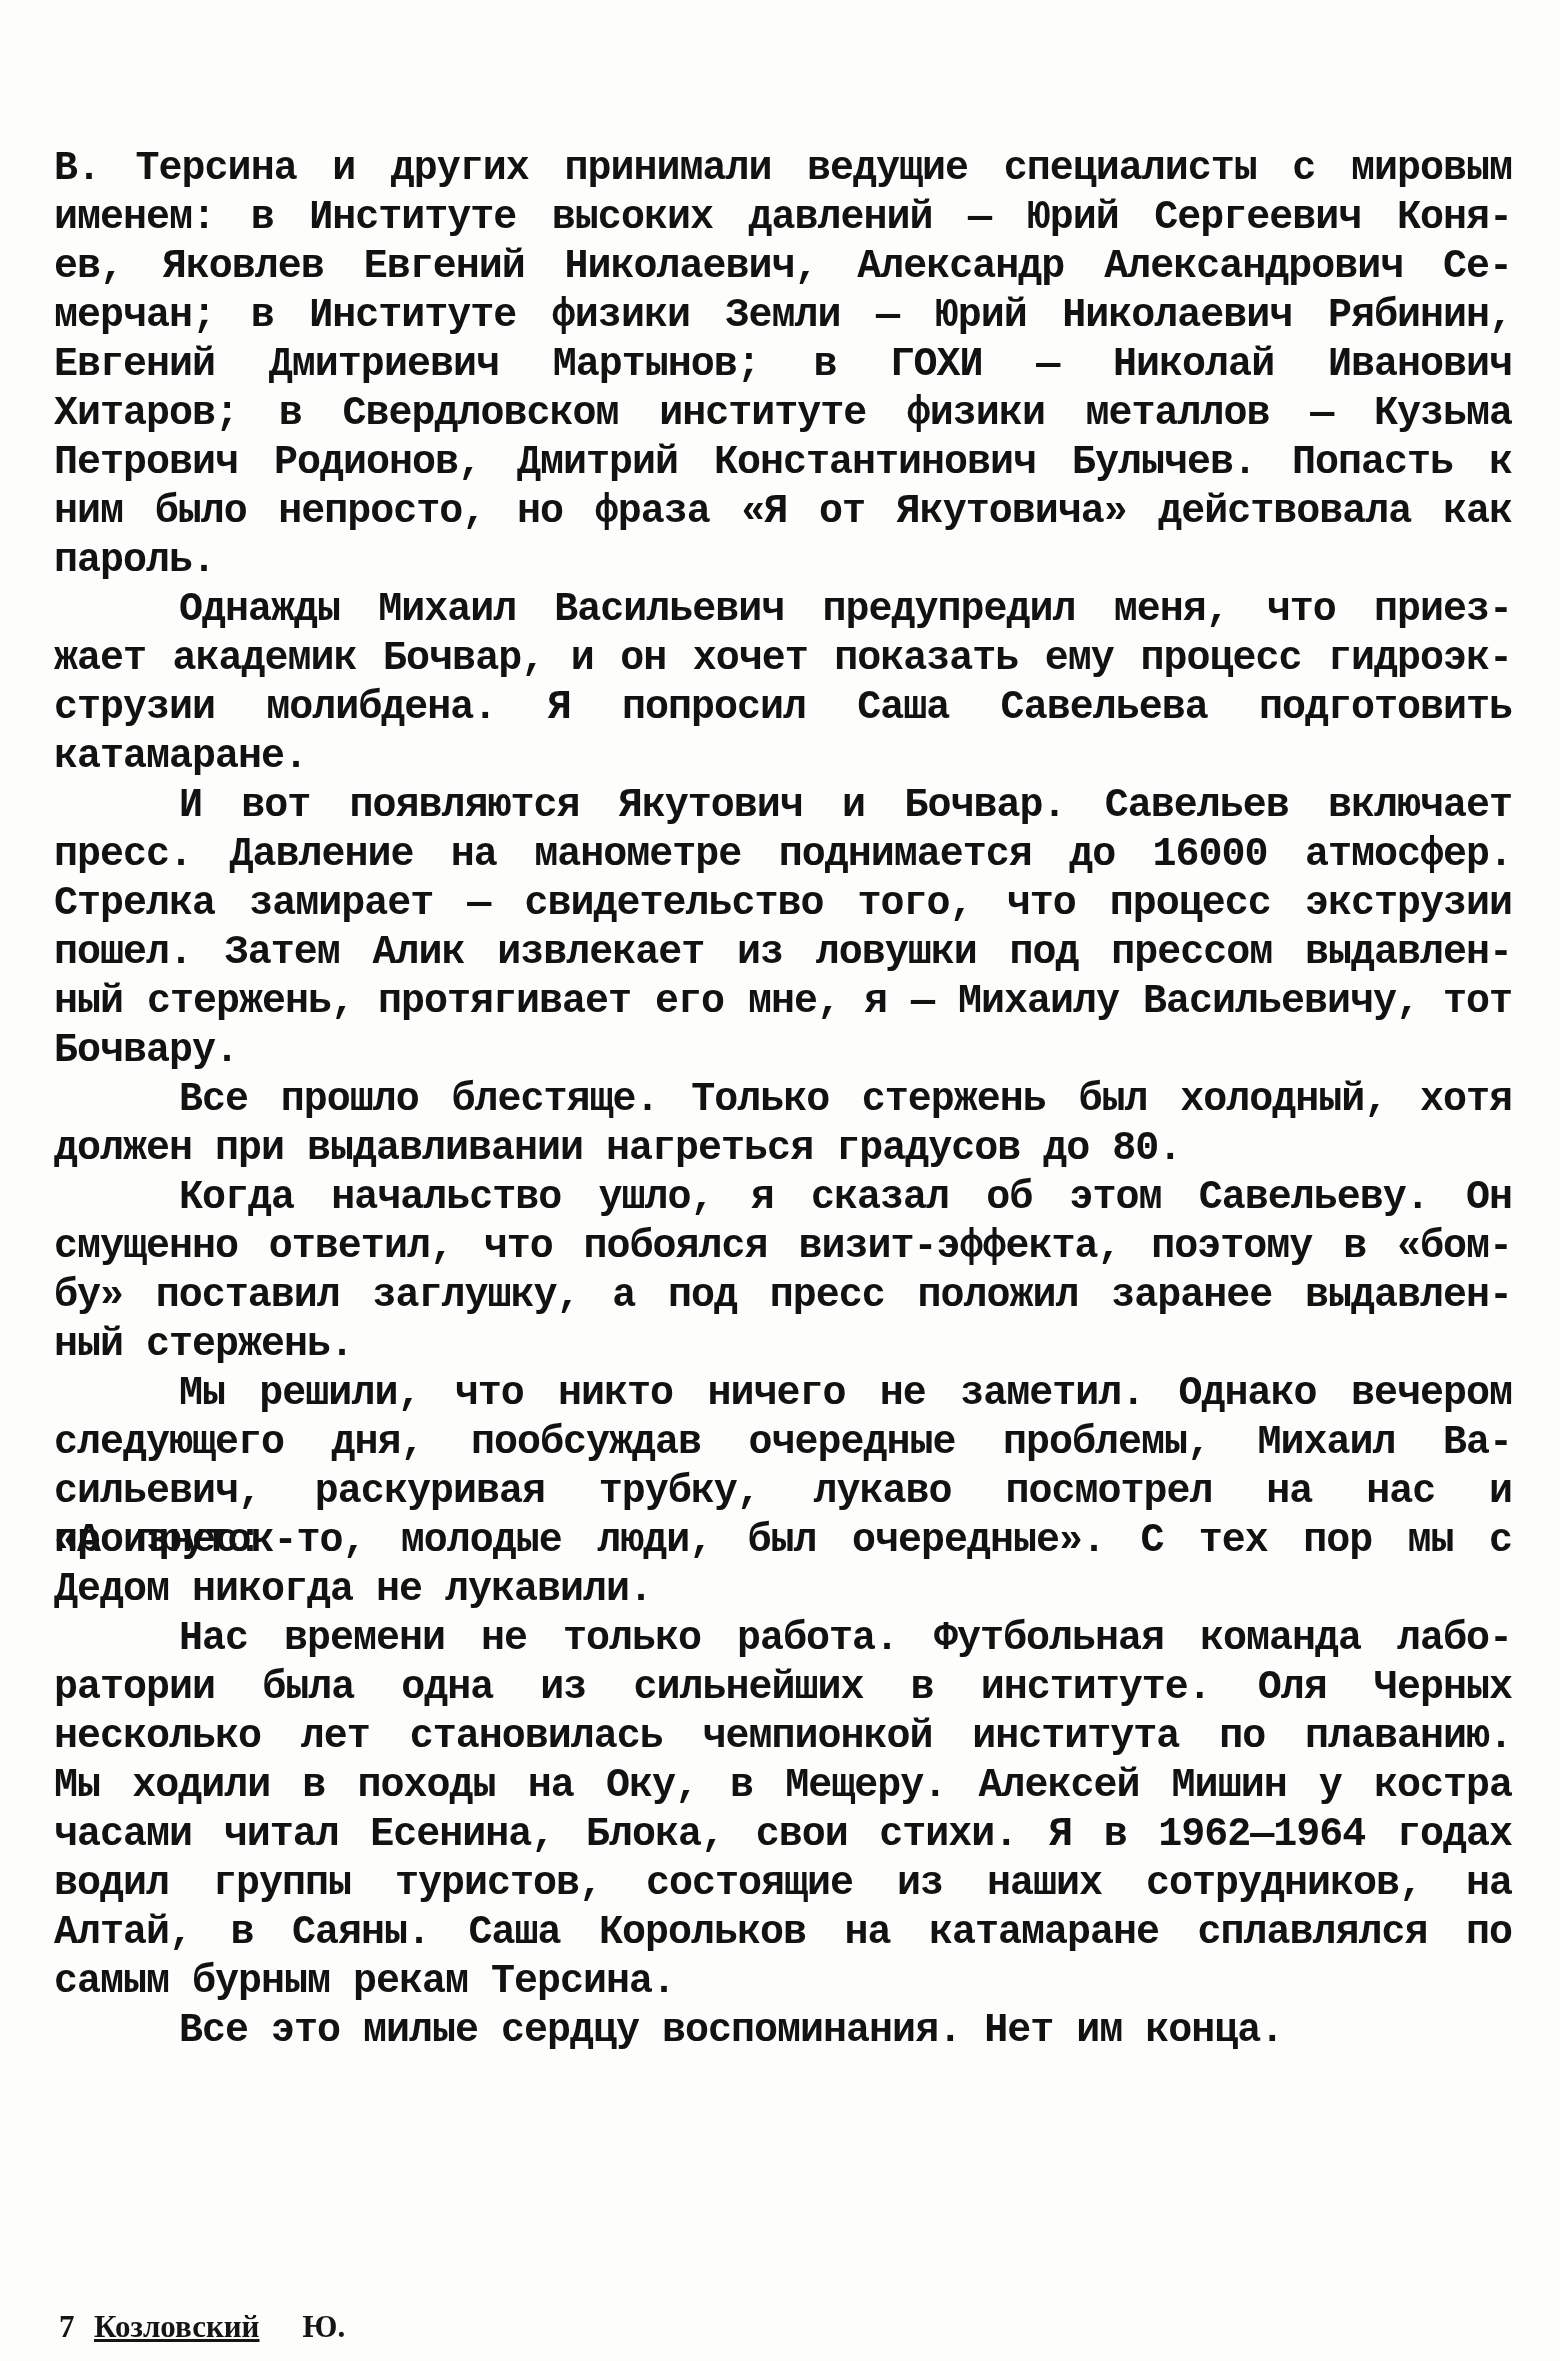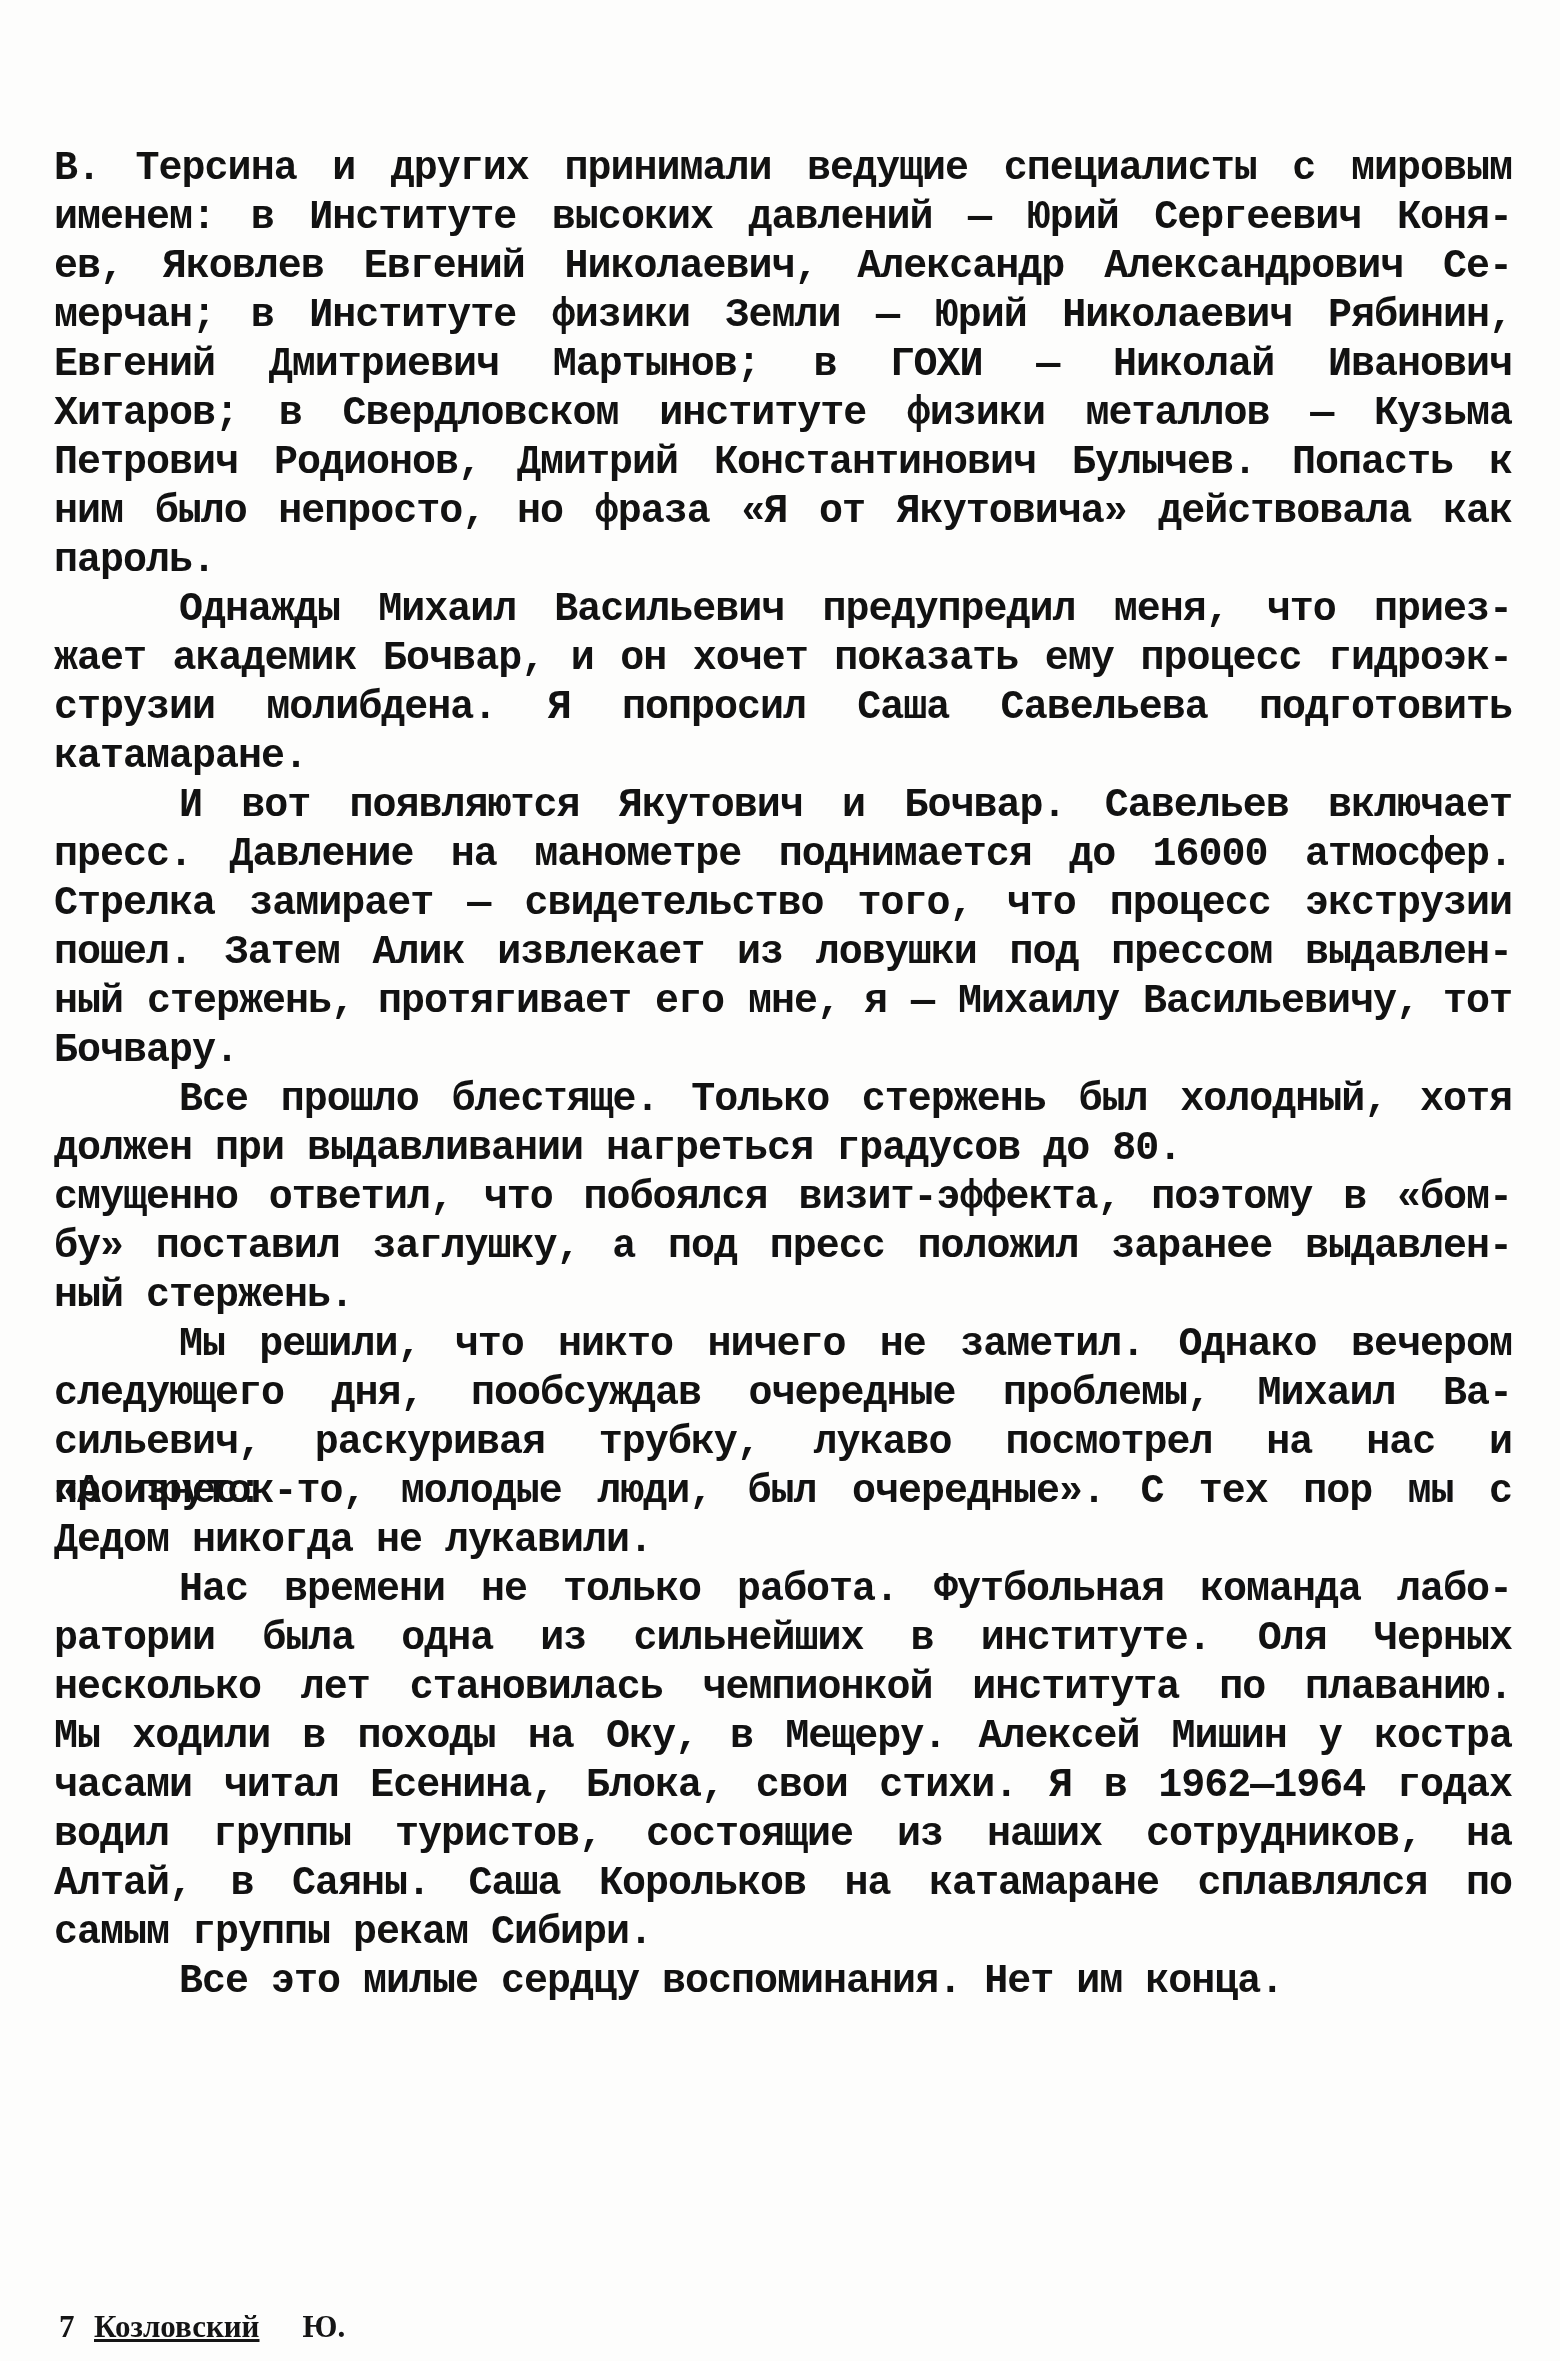--- a/index.html
+++ b/index.html
@@ -96,40 +96,41 @@
         <div class="line">Стрелка замирает — свидетельство того, что процесс экструзии</div>
         <div class="line">пошел. Затем Алик извлекает из ловушки под прессом выдавлен-</div>
         <div class="line">ный стержень, протягивает его мне, я — Михаилу Васильевичу, тот</div>
         <div class="line last">Бочвару.</div>
       </div>
       <div class="paragraph">
         <div class="line indent">Все прошло блестяще. Только стержень был холодный, хотя</div>
         <div class="line last">должен при выдавливании нагреться градусов до 80.</div>
       </div>
       <div class="paragraph">
+        <div class="line indent">Когда начальство ушло, я сказал об этом Савельеву. Он</div>
         <div class="line">смущенно ответил, что побоялся визит-эффекта, поэтому в «бом-</div>
         <div class="line">бу» поставил заглушку, а под пресс положил заранее выдавлен-</div>
         <div class="line last">ный стержень.</div>
       </div>
       <div class="paragraph">
         <div class="line indent">Мы решили, что никто ничего не заметил. Однако вечером</div>
         <div class="line">следующего дня, пообсуждав очередные проблемы, Михаил Ва-</div>
         <div class="line">сильевич, раскуривая трубку, лукаво посмотрел на нас и произнес:</div>
         <div class="line">«А пруток-то, молодые люди, был очередные». С тех пор мы с</div>
         <div class="line last">Дедом никогда не лукавили.</div>
       </div>
       <div class="paragraph">
         <div class="line indent">Нас времени не только работа. Футбольная команда лабо-</div>
         <div class="line">ратории была одна из сильнейших в институте. Оля Черных</div>
         <div class="line">несколько лет становилась чемпионкой института по плаванию.</div>
         <div class="line">Мы ходили в походы на Оку, в Мещеру. Алексей Мишин у костра</div>
         <div class="line">часами читал Есенина, Блока, свои стихи. Я в 1962—1964 годах</div>
         <div class="line">водил группы туристов, состоящие из наших сотрудников, на</div>
         <div class="line">Алтай, в Саяны. Саша Корольков на катамаране сплавлялся по</div>
-        <div class="line last">самым группы рекам Сибири.</div>
+        <div class="line last">самым бурным рекам Терсина.</div>
       </div>
       <div class="paragraph">
         <div class="line last indent">Все это милые сердцу воспоминания. Нет им конца.</div>
       </div>
     </main>
   <footer class="signature">
     <span class="sig-number">7</span>
     <span class="sig-author">Козловский</span>
     <span class="sig-initial">Ю.</span>
   </footer>

